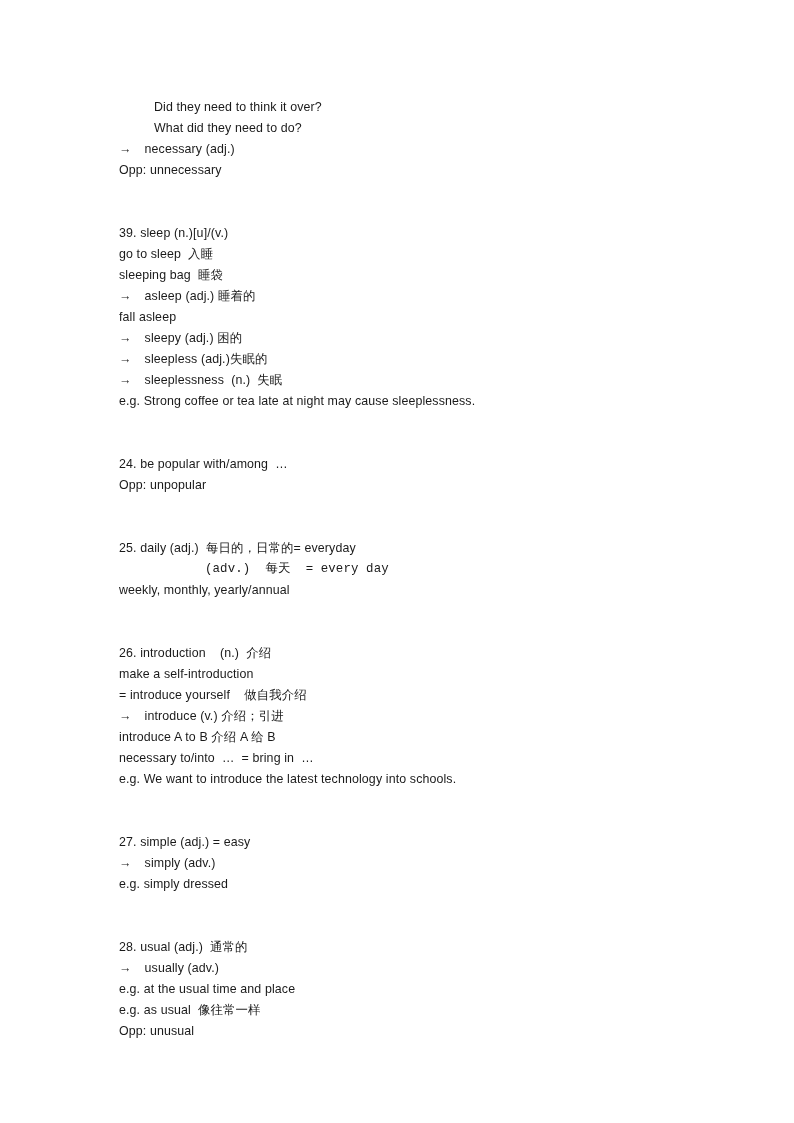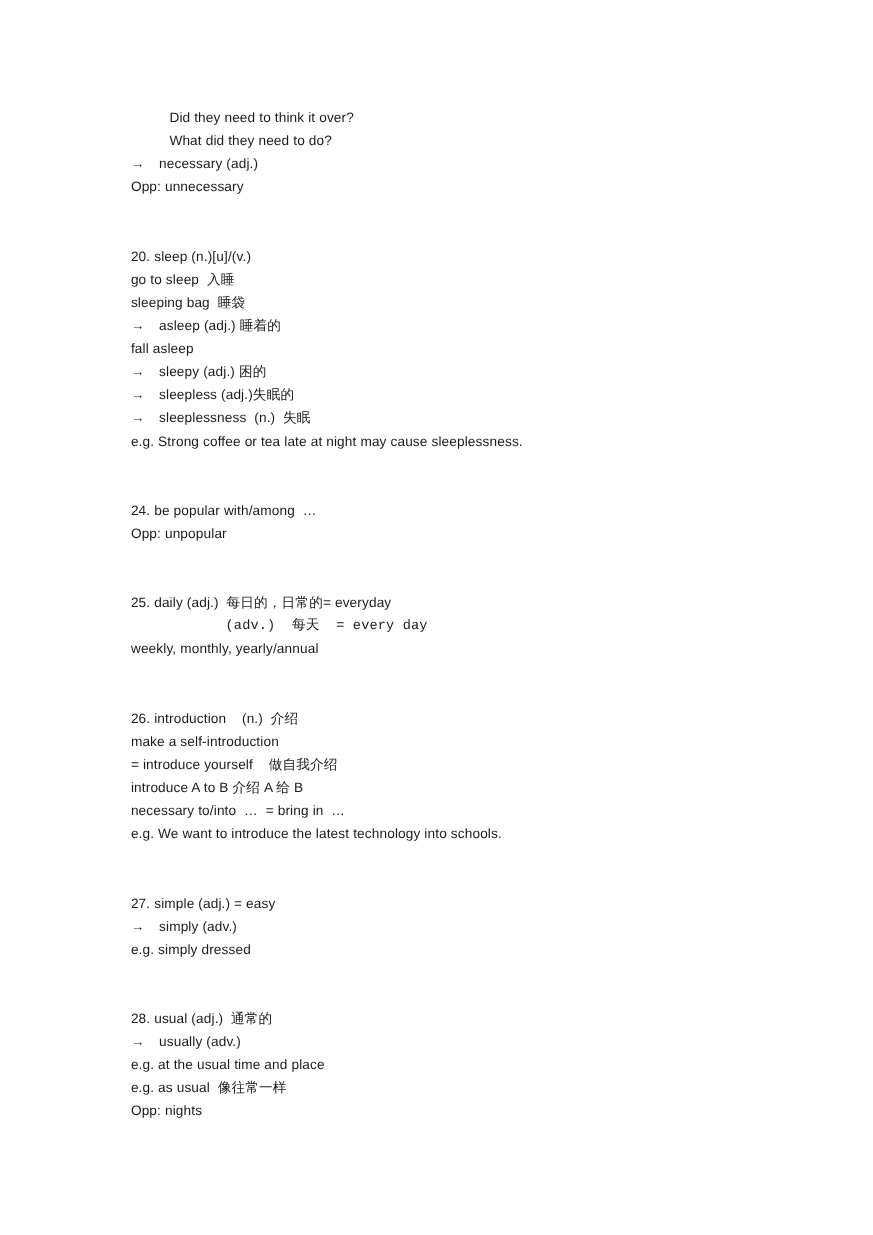--- a/index.html
+++ b/index.html
@@ -62,21 +62,21 @@
 <body>
 
 <div id="page">
   <div id="doc-body">
       <div class="line ind-1"><span class="txt">Did they need to think it over?</span></div>
       <div class="line ind-1"><span class="txt">What did they need to do?</span></div>
       <div class="line ind-0"><span class="arrow">→</span><span class="txt"> necessary (adj.)</span></div>
       <div class="line ind-0"><span class="txt">Opp: unnecessary</span></div>
       <div class="line ind-0 blank"><span class="txt"></span></div>
       <div class="line ind-0 blank"><span class="txt"></span></div>
-      <div class="line ind-0"><span class="txt">20. sleep (n.)[u]/(v.)</span></div>
+      <div class="line ind-0"><span class="txt">39. sleep (n.)[u]/(v.)</span></div>
       <div class="line ind-0"><span class="txt">go to sleep  入睡</span></div>
       <div class="line ind-0"><span class="txt">sleeping bag  睡袋</span></div>
       <div class="line ind-0"><span class="arrow">→</span><span class="txt"> asleep (adj.) 睡着的</span></div>
       <div class="line ind-0"><span class="txt">fall asleep</span></div>
       <div class="line ind-0"><span class="arrow">→</span><span class="txt"> sleepy (adj.) 困的</span></div>
       <div class="line ind-0"><span class="arrow">→</span><span class="txt"> sleepless (adj.)失眠的</span></div>
       <div class="line ind-0"><span class="arrow">→</span><span class="txt"> sleeplessness  (n.)  失眠</span></div>
       <div class="line ind-0"><span class="txt">e.g. Strong coffee or tea late at night may cause sleeplessness.</span></div>
       <div class="line ind-0 blank"><span class="txt"></span></div>
       <div class="line ind-0 blank"><span class="txt"></span></div>
@@ -85,30 +85,31 @@
       <div class="line ind-0 blank"><span class="txt"></span></div>
       <div class="line ind-0 blank"><span class="txt"></span></div>
       <div class="line ind-0"><span class="txt">25. daily (adj.)  每日的，日常的= everyday</span></div>
       <div class="line ind-2"><span class="txt">(adv.)  每天  = every day</span></div>
       <div class="line ind-0"><span class="txt">weekly, monthly, yearly/annual</span></div>
       <div class="line ind-0 blank"><span class="txt"></span></div>
       <div class="line ind-0 blank"><span class="txt"></span></div>
       <div class="line ind-0"><span class="txt">26. introduction    (n.)  介绍</span></div>
       <div class="line ind-0"><span class="txt">make a self-introduction</span></div>
       <div class="line ind-0"><span class="txt">= introduce yourself    做自我介绍</span></div>
+      <div class="line ind-0"><span class="arrow">→</span><span class="txt"> introduce (v.) 介绍；引进</span></div>
       <div class="line ind-0"><span class="txt">introduce A to B 介绍 A 给 B</span></div>
       <div class="line ind-0"><span class="txt">necessary to/into  …  = bring in  …</span></div>
       <div class="line ind-0"><span class="txt">e.g. We want to introduce the latest technology into schools.</span></div>
       <div class="line ind-0 blank"><span class="txt"></span></div>
       <div class="line ind-0 blank"><span class="txt"></span></div>
       <div class="line ind-0"><span class="txt">27. simple (adj.) = easy</span></div>
       <div class="line ind-0"><span class="arrow">→</span><span class="txt"> simply (adv.)</span></div>
       <div class="line ind-0"><span class="txt">e.g. simply dressed</span></div>
       <div class="line ind-0 blank"><span class="txt"></span></div>
       <div class="line ind-0 blank"><span class="txt"></span></div>
       <div class="line ind-0"><span class="txt">28. usual (adj.)  通常的</span></div>
       <div class="line ind-0"><span class="arrow">→</span><span class="txt"> usually (adv.)</span></div>
       <div class="line ind-0"><span class="txt">e.g. at the usual time and place</span></div>
       <div class="line ind-0"><span class="txt">e.g. as usual  像往常一样</span></div>
-      <div class="line ind-0"><span class="txt">Opp: nights</span></div>
+      <div class="line ind-0"><span class="txt">Opp: unusual</span></div>
       <div class="line ind-0 blank"><span class="txt"></span></div>
     </div>
 </div>
 
 </body></html>

